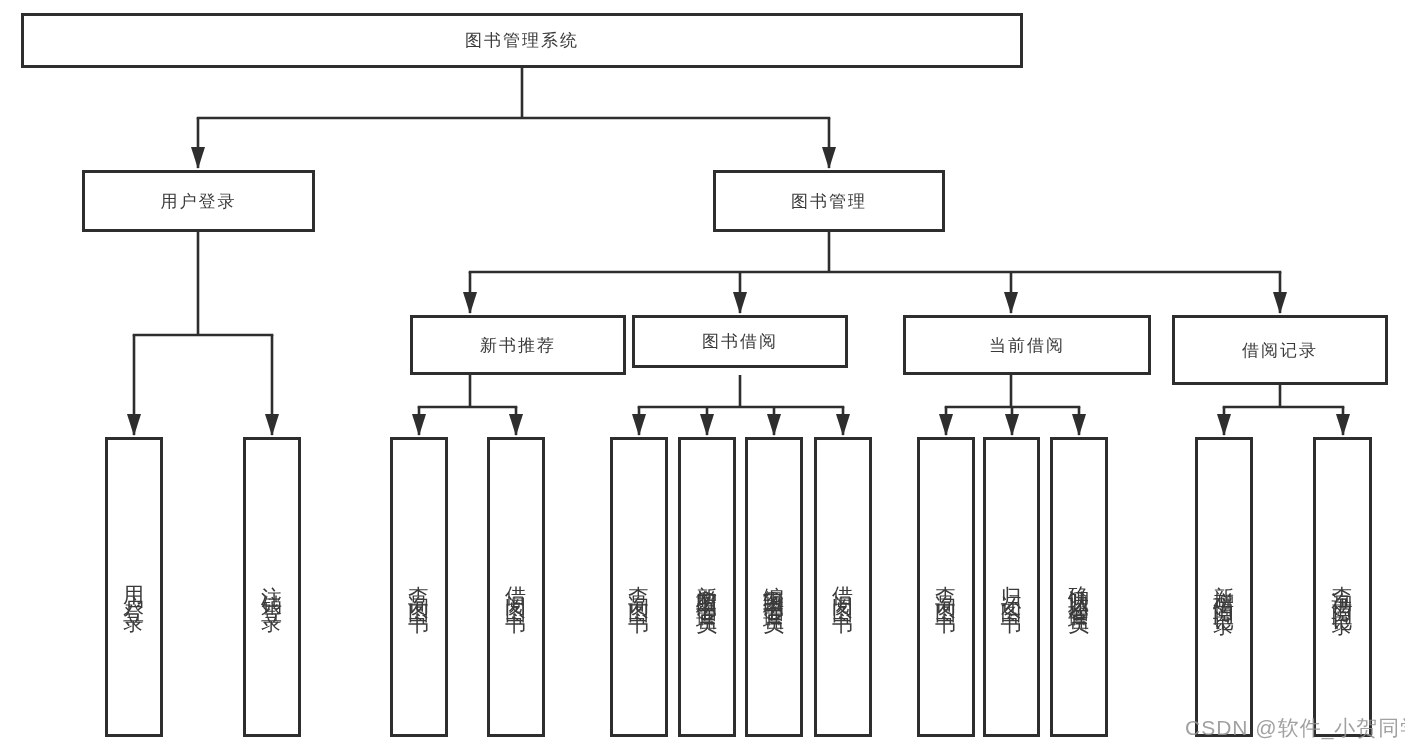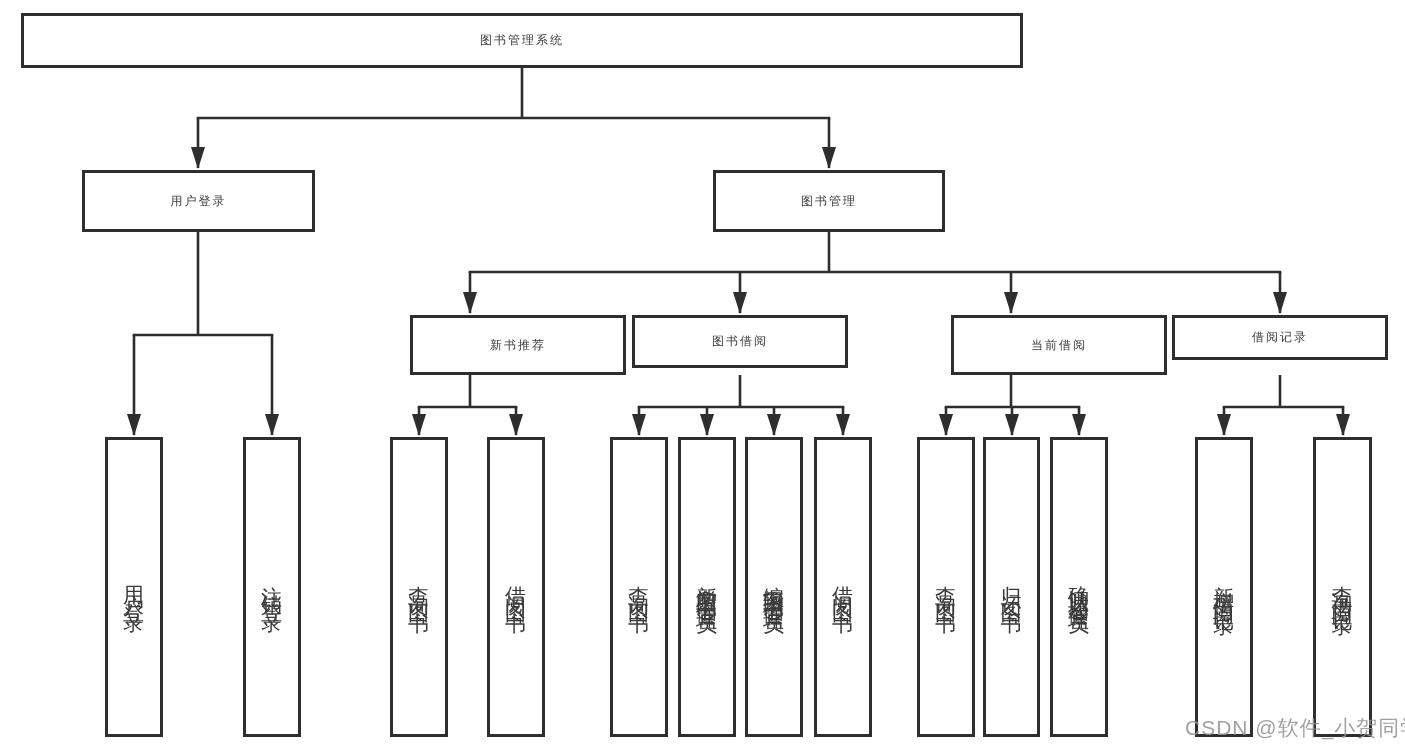--- a/index.html
+++ b/index.html
@@ -23,30 +23,30 @@
     position: absolute;
     background: #ffffff;
     border: 3px solid #2e2e2e;
     display: flex;
     align-items: center;
     justify-content: center;
     color: #3a3a3a;
     z-index: 2;
   }
   .h-box {
-    font-size: 12px;
+    font-size: 17px;
     letter-spacing: 2px;
   }
   .root-box   { left: 21px;  top: 13px;  width: 1002px; height: 55px; }
   .lvl1-login { left: 82px;  top: 170px; width: 233px;  height: 62px; }
   .lvl1-mgmt  { left: 713px; top: 170px; width: 232px;  height: 62px; text-align: center; }
   .lvl2-rec   { left: 362px; top: 315px; width: 216px;  height: 60px; margin-left: 48px; }
   .lvl2-bor   { left: 632px; top: 315px; width: 216px;  height: 53px; }
-  .lvl2-cur   { left: 903px; top: 315px; width: 216px;  height: 60px; margin-left: 48px; }
-  .lvl2-rcd   { left: 1172px;top: 315px; width: 216px;  height: 45px; }
+  .lvl2-cur   { left: 903px; top: 315px; width: 248px;  height: 60px; }
+  .lvl2-rcd   { left: 1172px;top: 315px; width: 216px;  height: 70px; }
   .leaf {
     top: 437px; width: 58px; height: 300px;
     writing-mode: vertical-rl;
     text-orientation: mixed;
     font-size: 21px;
     letter-spacing: 9px;
     line-height: 1;
     white-space: nowrap;
   }
   .leaf-1  { left: 105px; }

